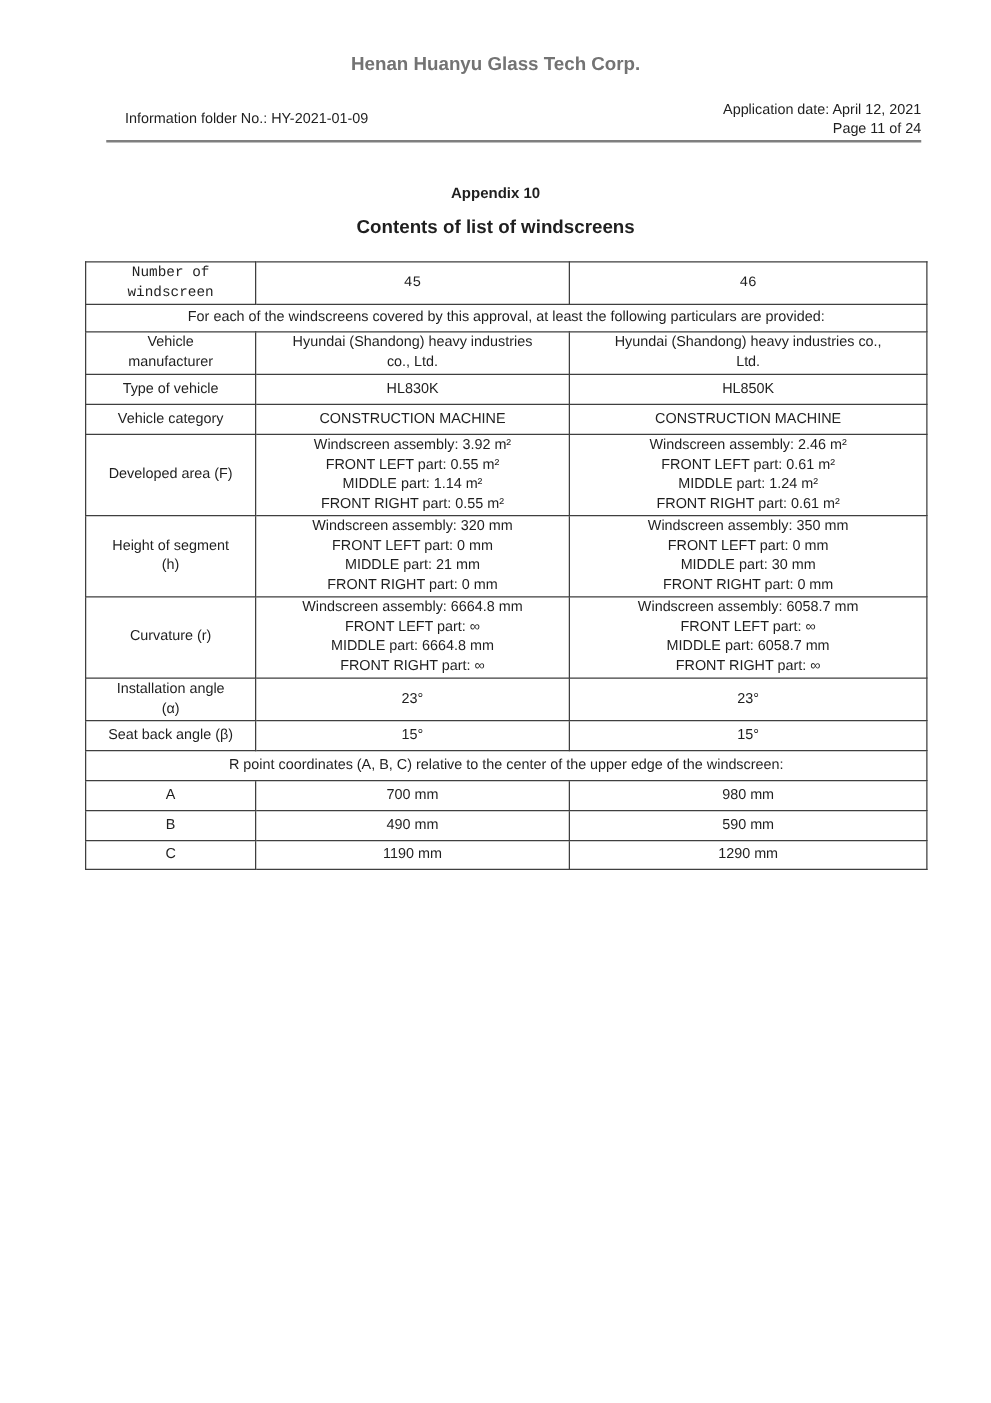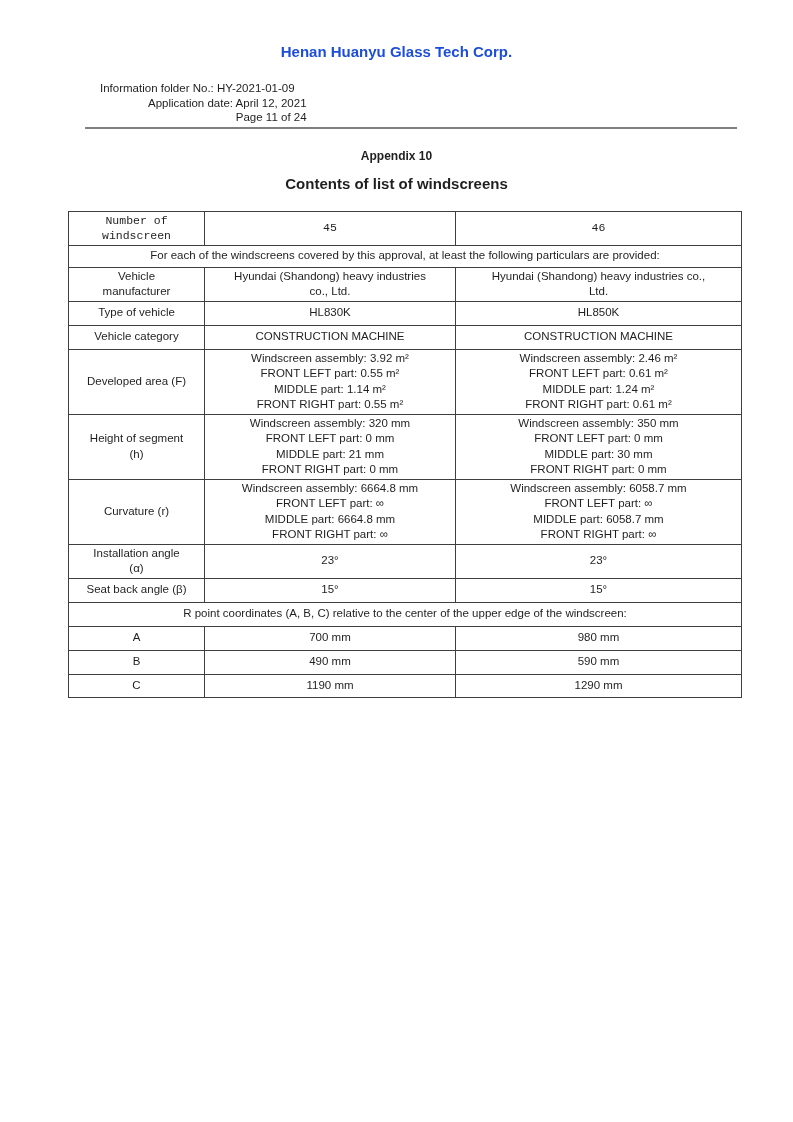--- a/index.html
+++ b/index.html
@@ -12,39 +12,38 @@
     font-family: "Liberation Sans", sans-serif;
     color: #1f1f1f;
     overflow: hidden;
   }
   .company {
     margin-top: 42px;
     text-align: center;
     font-size: 15px;
     font-weight: bold;
     line-height: 19px;
-    color: #1d4ed8;
+    color: #737373;
   }
   .info-row {
     display: flex;
     justify-content: space-between;
-    align-items: flex-start;
+    align-items: center;
     margin: 20px 56px 0 100px;
     font-size: 11.5px;
     line-height: 14.5px;
-    flex-direction: column;
   }
   .info-right { text-align: right; margin-left: 48px; }
   .rule {
     height: 2px;
     background: #7f7f7f;
     margin: 2px 56px 0 85px;
   }
   .appendix {
-    margin-top: 20px;
+    margin-top: 33px;
     text-align: center;
     font-size: 12px;
     font-weight: bold;
   }
   .subtitle {
     margin-top: 12px;
     text-align: center;
     font-size: 15px;
     font-weight: bold;
   }

